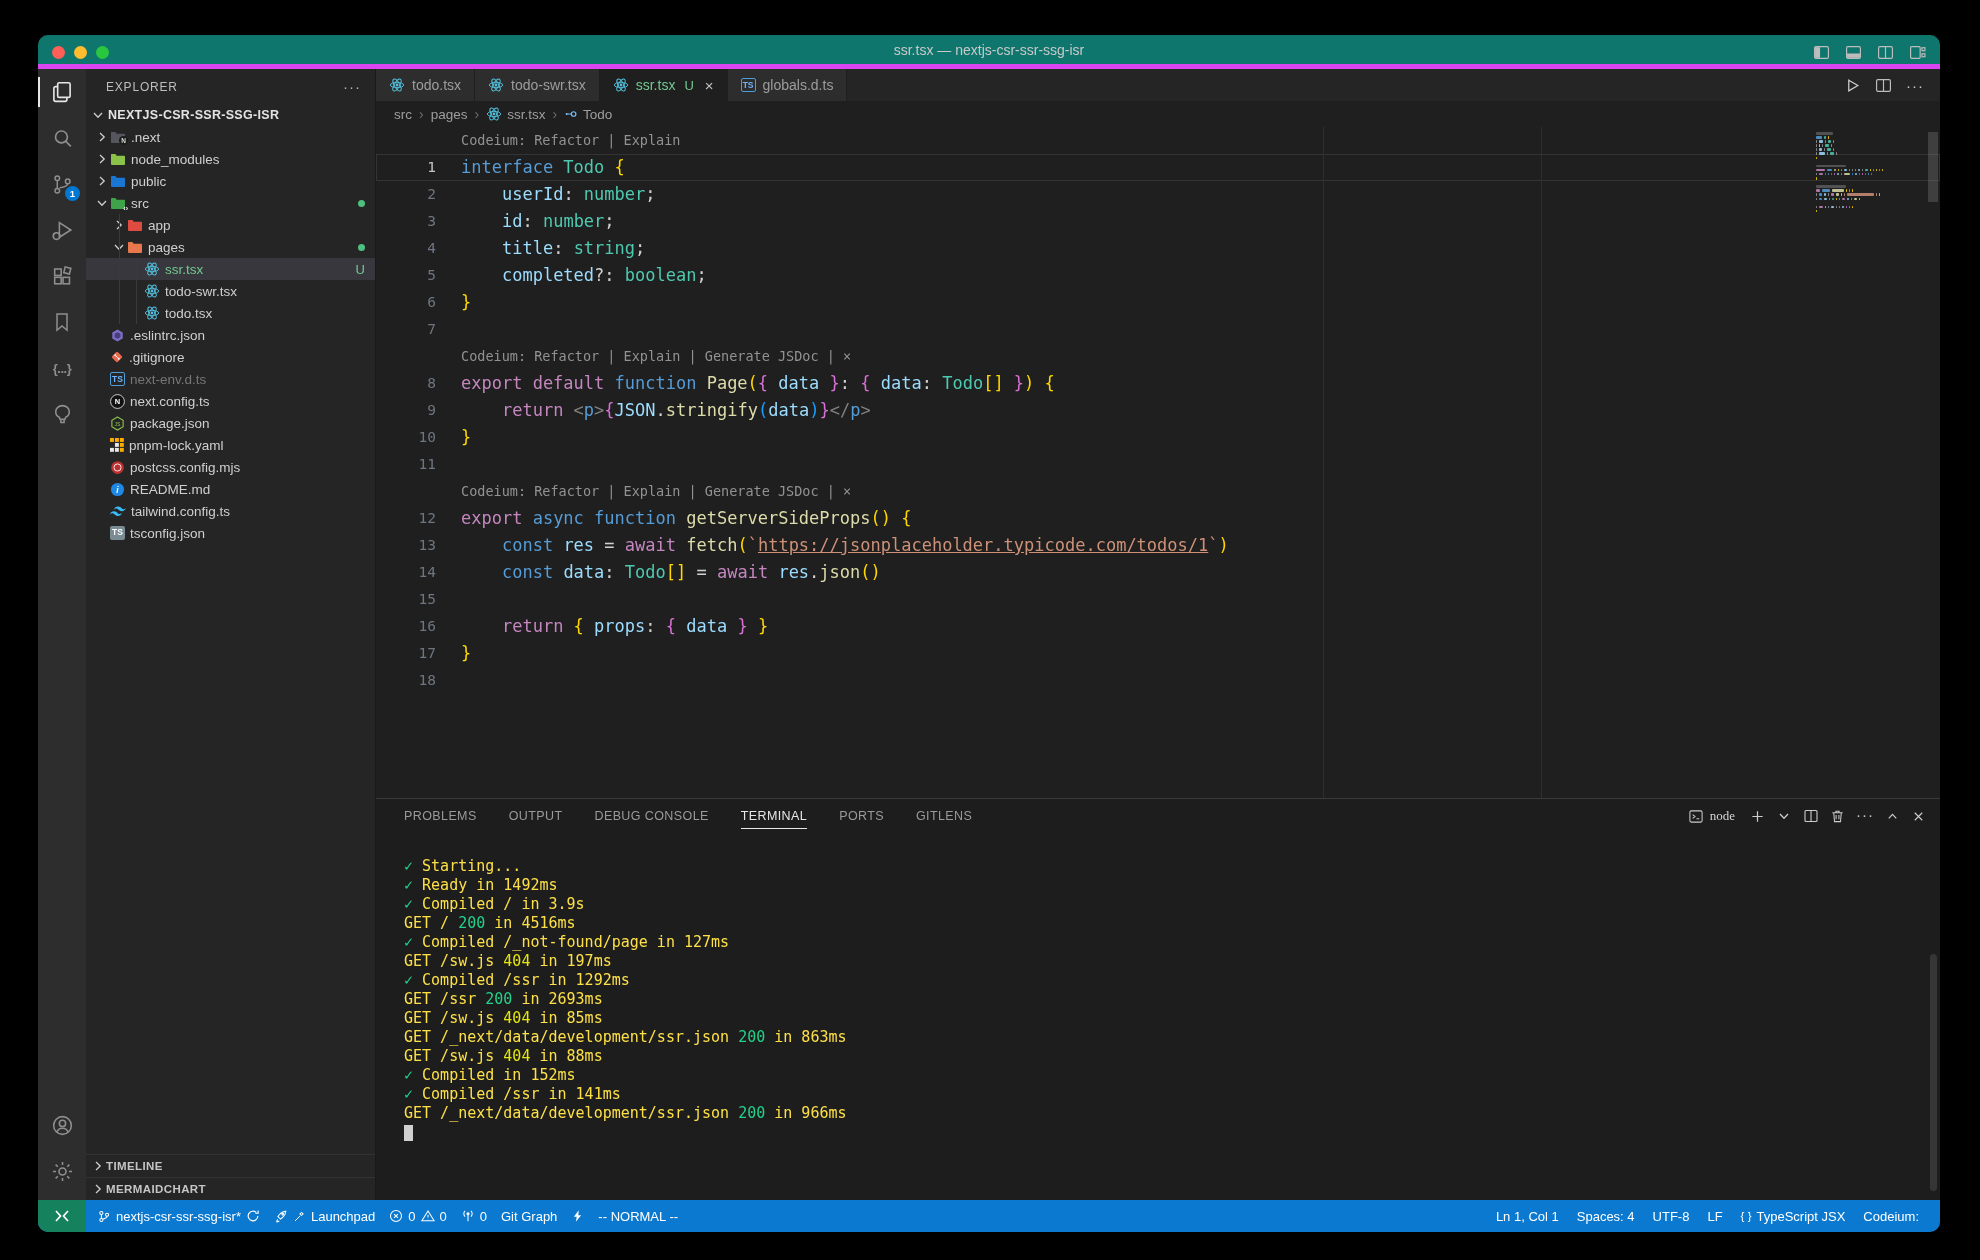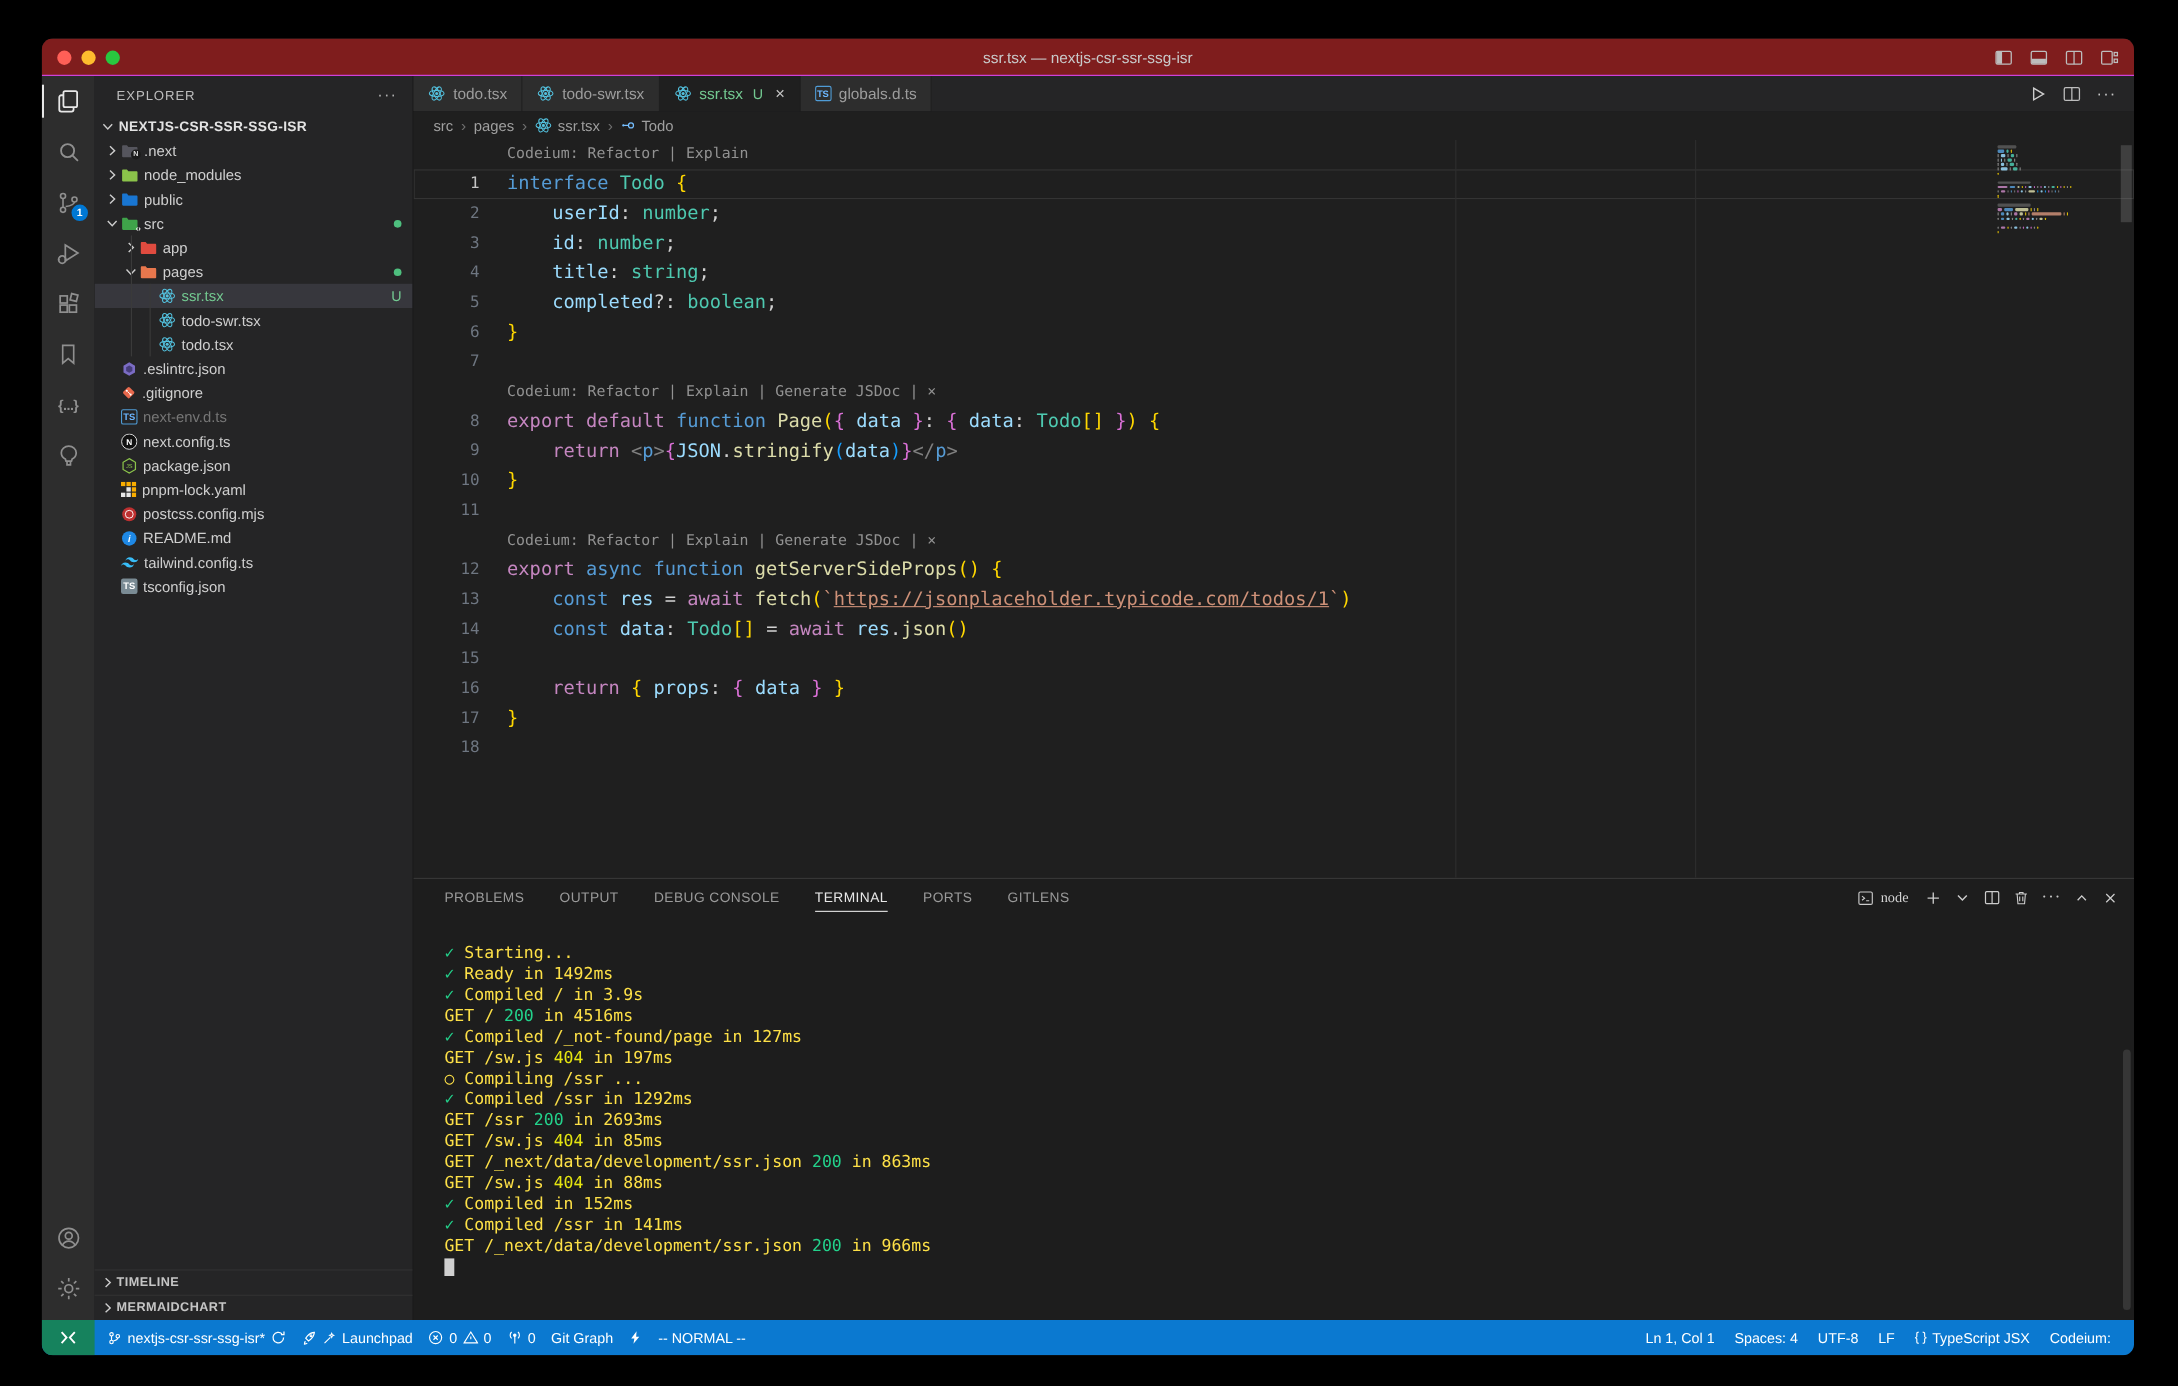--- a/index.html
+++ b/index.html
@@ -2,22 +2,22 @@
 <html><head>
 <meta charset="utf-8">
 <style>
   html,body{margin:0;padding:0;background:#000;}
   *{box-sizing:border-box;}
   .stage{position:relative;width:1980px;height:1260px;background:#010101;overflow:hidden;
          font-family:"Liberation Sans",sans-serif;-webkit-font-smoothing:antialiased;}
   .window{position:absolute;left:38px;top:35px;width:1902px;height:1197px;background:#1f1f1f;
           border-radius:10px;overflow:hidden;display:flex;flex-direction:column;box-shadow:0 20px 60px rgba(0,0,0,.6);}
   
-  .titlebar{flex:0 0 34px;background:#7f1d1d;position:relative;display:flex;align-items:center;
-            justify-content:center;border-bottom:1px solid #d946ef;}
+  .titlebar{flex:0 0 34px;background:#0f766e;position:relative;display:flex;align-items:center;
+            justify-content:center;border-bottom:5px solid #d946ef;}
   .lights{position:absolute;left:14px;top:0;height:34px;display:flex;align-items:center;gap:9px;}
   .light{width:13px;height:13px;border-radius:50%;}
   .tb-title{font-size:14px;color:#c9c9c9;}
   .tb-icons{position:absolute;right:14px;top:0;height:34px;display:flex;align-items:center;gap:15px;color:#bdbdbd;}
   
   .main{flex:1;display:flex;min-height:0;}
   .activitybar{width:48px;background:#2d2d2d;display:flex;flex-direction:column;align-items:center;}
   .abi{width:48px;height:46px;display:flex;align-items:center;justify-content:center;color:#8f8f8f;position:relative;}
   .abi.active{color:#e7e7e7;}
   .abi.active::before{content:"";position:absolute;left:0;top:8px;bottom:8px;width:2px;background:#e7e7e7;}
@@ -825,21 +825,20 @@
                 </span>
               </div>
           </div>
           <div class="terminal" id="term">
               <div class="tl"><span class="tk-grn">✓</span><span class="tk-fg"> Starting...</span></div>
               <div class="tl"><span class="tk-grn">✓</span><span class="tk-fg"> Ready in 1492ms</span></div>
               <div class="tl"><span class="tk-grn">✓</span><span class="tk-fg"> Compiled / in 3.9s</span></div>
               <div class="tl"><span class="tk-fg">GET / </span><span class="tk-grn">200</span><span class="tk-fg"> in 4516ms</span></div>
               <div class="tl"><span class="tk-grn">✓</span><span class="tk-fg"> Compiled /_not-found/page in 127ms</span></div>
               <div class="tl"><span class="tk-fg">GET /sw.js </span><span class="tk-yel">404</span><span class="tk-fg"> in 197ms</span></div>
-              <div class="tl"><span class="tk-fg">○ Compiling /ssr ...</span></div>
               <div class="tl"><span class="tk-grn">✓</span><span class="tk-fg"> Compiled /ssr in 1292ms</span></div>
               <div class="tl"><span class="tk-fg">GET /ssr </span><span class="tk-grn">200</span><span class="tk-fg"> in 2693ms</span></div>
               <div class="tl"><span class="tk-fg">GET /sw.js </span><span class="tk-yel">404</span><span class="tk-fg"> in 85ms</span></div>
               <div class="tl"><span class="tk-fg">GET /_next/data/development/ssr.json </span><span class="tk-grn">200</span><span class="tk-fg"> in 863ms</span></div>
               <div class="tl"><span class="tk-fg">GET /sw.js </span><span class="tk-yel">404</span><span class="tk-fg"> in 88ms</span></div>
               <div class="tl"><span class="tk-grn">✓</span><span class="tk-fg"> Compiled in 152ms</span></div>
               <div class="tl"><span class="tk-grn">✓</span><span class="tk-fg"> Compiled /ssr in 141ms</span></div>
               <div class="tl"><span class="tk-fg">GET /_next/data/development/ssr.json </span><span class="tk-grn">200</span><span class="tk-fg"> in 966ms</span></div>
               <div class="tl"><span class="tcursor"></span></div>
             </div>

